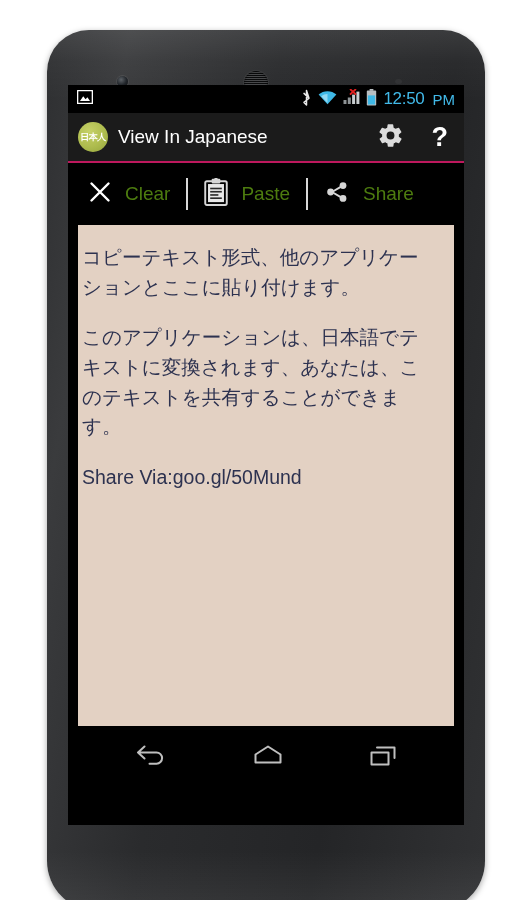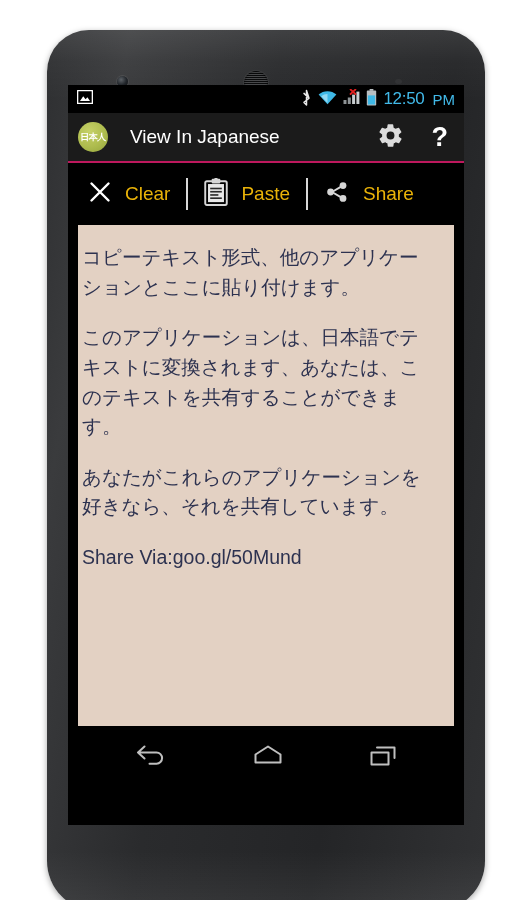--- a/index.html
+++ b/index.html
@@ -153,21 +153,21 @@
   #app-icon-badge span {
     color: #ffffff;
     font-size: 9px;
     font-weight: bold;
     line-height: 1;
     letter-spacing: -0.5px;
   }
   #app-title {
     color: #ffffff;
     font-size: 19px;
-    margin-left: 22px;
+    margin-left: 10px;
     white-space: nowrap;
     font-weight: normal;
   }
   #app-bar-actions {
     margin-left: auto;
     display: flex;
     align-items: center;
     gap: 28px;
     padding-right: 4px;
   }
@@ -197,21 +197,21 @@
     box-sizing: border-box;
     gap: 0;
   }
   .toolbar-item {
     display: flex;
     align-items: center;
     gap: 13px;
     cursor: pointer;
   }
   .toolbar-label {
-    color: #eab308;
+    color: #4d7c0f;
     font-size: 19px;
     white-space: nowrap;
   }
   .toolbar-divider {
     width: 2px;
     height: 32px;
     background: #d8d8d8;
     margin: 0 16px;
     flex: 0 0 auto;
   }
@@ -391,21 +391,20 @@
             <circle cx="18" cy="18.4" r="3.4" fill="#d6d6d6"></circle>
           </svg>
         </span>
         <span class="toolbar-label">Share</span>
       </div>
     </div>
 
     <div id="text-panel">
       <p class="text-paragraph">コピーテキスト形式、他のアプリケーションとここに貼り付けます。</p>
       <p class="text-paragraph">このアプリケーションは、日本語でテキストに変換されます、あなたは、このテキストを共有することができます。</p>
-      <p class="text-paragraph">あなたがこれらのアプリケーションを好きなら、それを共有しています。</p>
       <p class="text-paragraph latin">Share Via:goo.gl/50Mund</p>
     </div>
 
     <div id="nav-bar">
 
       <button class="nav-btn">
         <span>
           <svg width="34" height="26" viewBox="0 0 34 26">
             <path d="M4 9.5 L10.5 3.5 M4 9.5 L10.5 15.5 M4 9.5 L22.5 9.5 A5.6 5.6 0 0 1 22.5 20.7 L15.5 20.7" fill="none" stroke="#bfbfbf" stroke-width="2" stroke-linecap="round" stroke-linejoin="round"></path>
         </svg>

